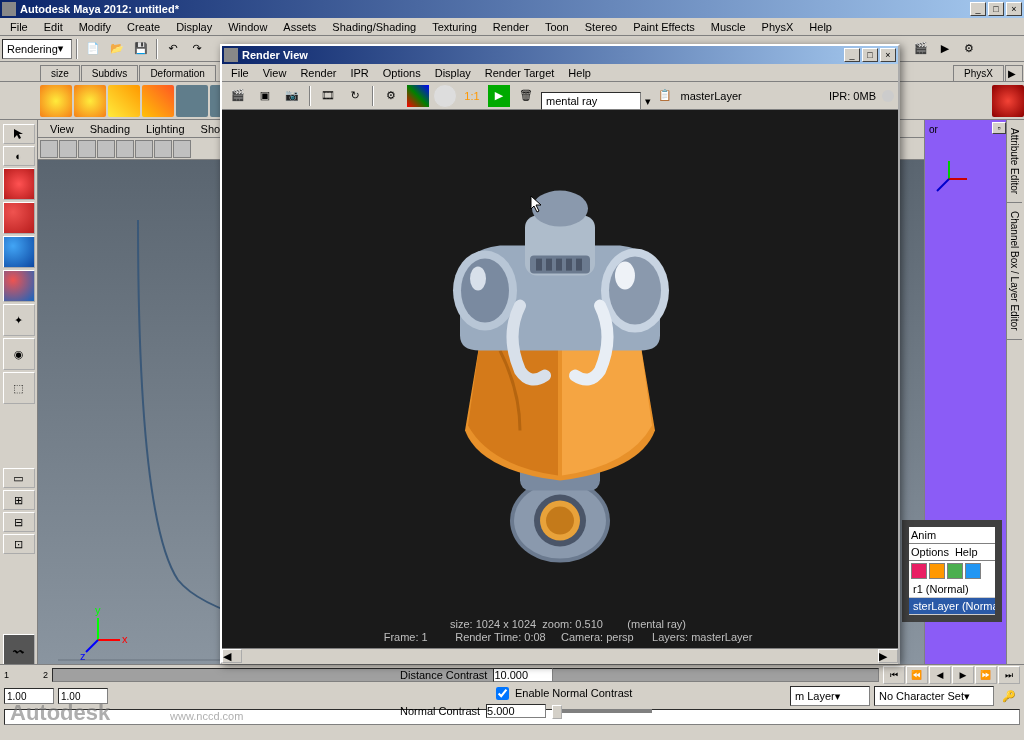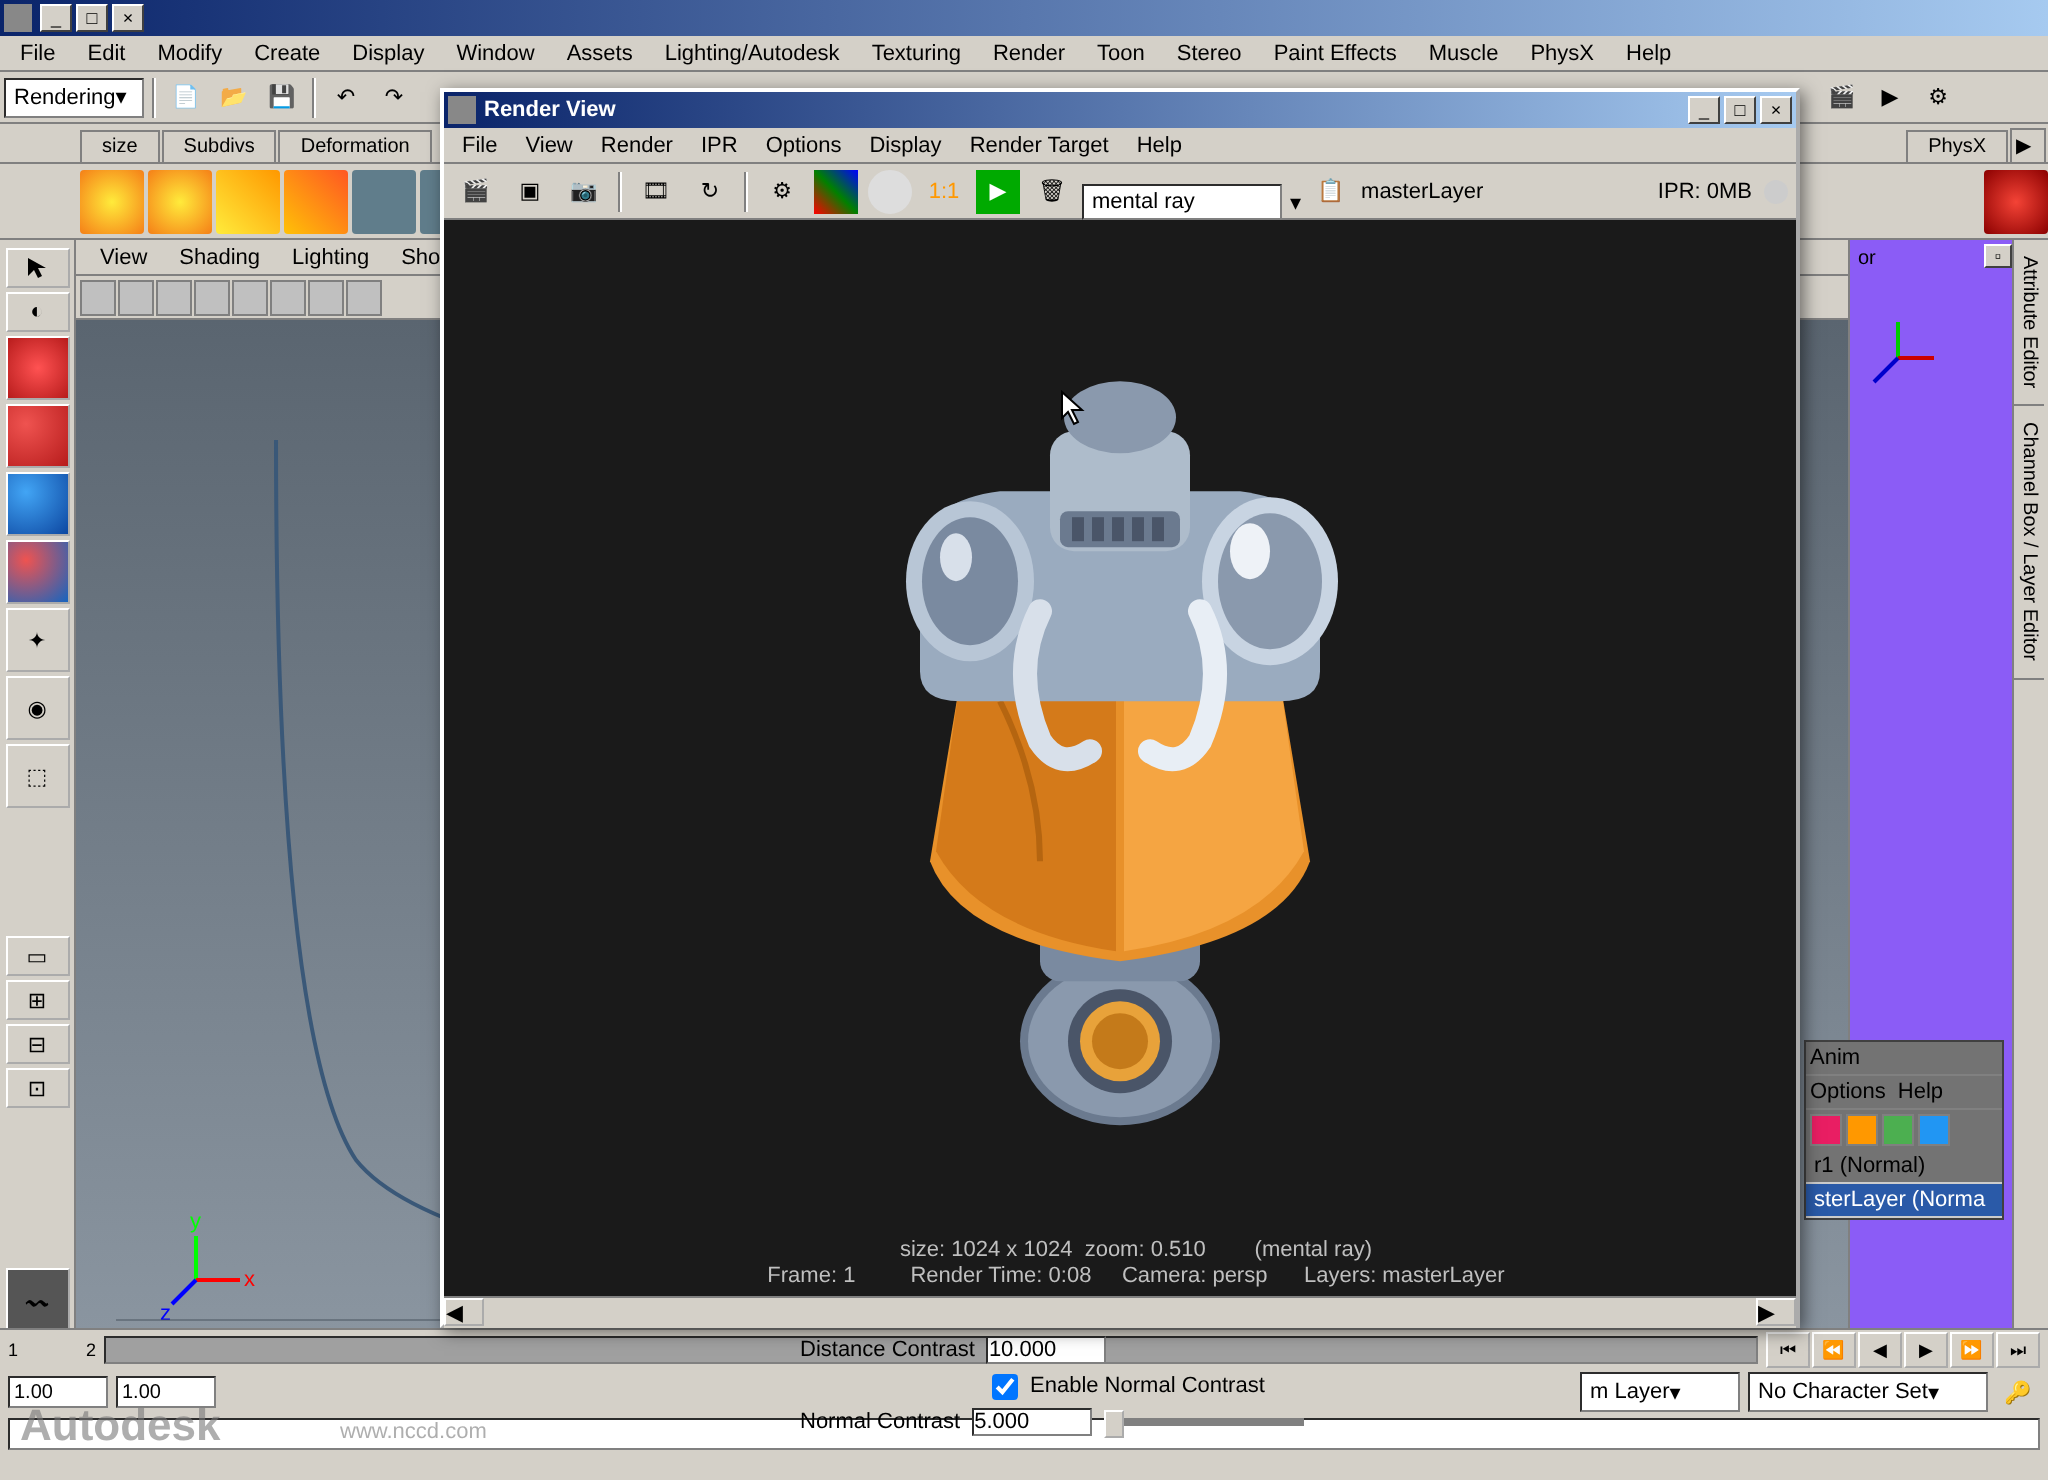--- a/index.html
+++ b/index.html
@@ -81,51 +81,52 @@
 
 .settings-peek { position: absolute; left: 400px; top: 666px; width: 400px; font-size: 10px; }
 .settings-peek .row { display: flex; align-items: center; gap: 6px; height: 18px; }
 .settings-peek input[type=text] { width: 60px; height: 14px; border: 1px inset #808080; }
 .settings-peek .slider { width: 100px; height: 4px; background: #808080; position: relative; }
 .settings-peek .slider::after { content:''; position: absolute; left: 0; top: -4px; width: 8px; height: 12px; background: #d4d0c8; border: 1px outset #fff; }
 
 .cursor-arrow { position: absolute; left: 530px; top: 195px; z-index: 200; pointer-events: none; }
 
 
-.layer-panel { position: absolute; right: 22px; top: 520px; width: 100px; background: #737373; border: 1px solid #404040; font-size: 10px; }
+.layer-panel { position: absolute; right: 22px; top: 520px; width: 100px; background: #ffffff; border: 7px solid #404040; font-size: 10px; }
 .layer-panel .hdr { display: flex; padding: 2px; gap: 6px; border-bottom: 1px solid #808080; }
 .layer-panel .icons { display: flex; gap: 2px; padding: 2px; }
 .layer-panel .icons div { width: 16px; height: 16px; border: 1px solid #808080; }
 .layer-panel .row { padding: 2px 4px; border-bottom: 1px solid #ccc; overflow: hidden; white-space: nowrap; }
 .layer-panel .row.sel { background: #2a5aa8; color: #fff; }
 
 .watermark { position: absolute; left: 10px; bottom: 14px; font-size: 22px; color: rgba(120,120,120,0.6); font-weight: bold; z-index: 50; font-family: Arial; }
 .wm2 { position: absolute; left: 170px; bottom: 18px; font-size: 11px; color: rgba(120,120,120,0.6); z-index: 50; }
 </style>
 </head>
 <body>
 
 <div class="titlebar">
   <div class="icon"></div>
+  <div class="title">Autodesk Maya 2012: untitled*</div>
   <div class="win-btns">
     <div class="win-btn">_</div>
     <div class="win-btn">□</div>
     <div class="win-btn">×</div>
   </div>
 </div>
 
 <div class="menubar">
   <span>File</span>
   <span>Edit</span>
   <span>Modify</span>
   <span>Create</span>
   <span>Display</span>
   <span>Window</span>
   <span>Assets</span>
-  <span>Lighting/Autodesk</span>
+  <span>Shading/Shading</span>
   <span>Texturing</span>
   <span>Render</span>
   <span>Toon</span>
   <span>Stereo</span>
   <span>Paint Effects</span>
   <span>Muscle</span>
   <span>PhysX</span>
   <span>Help</span>
 </div>
 

